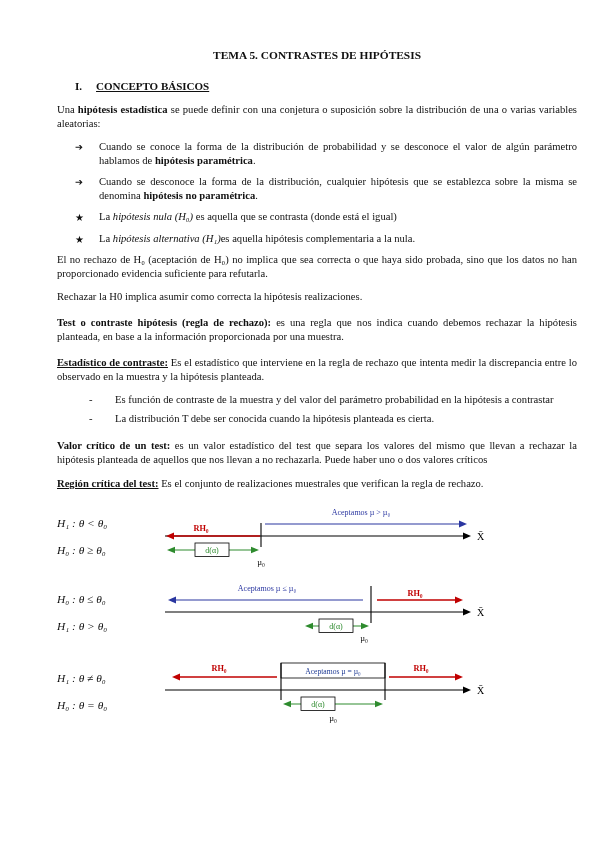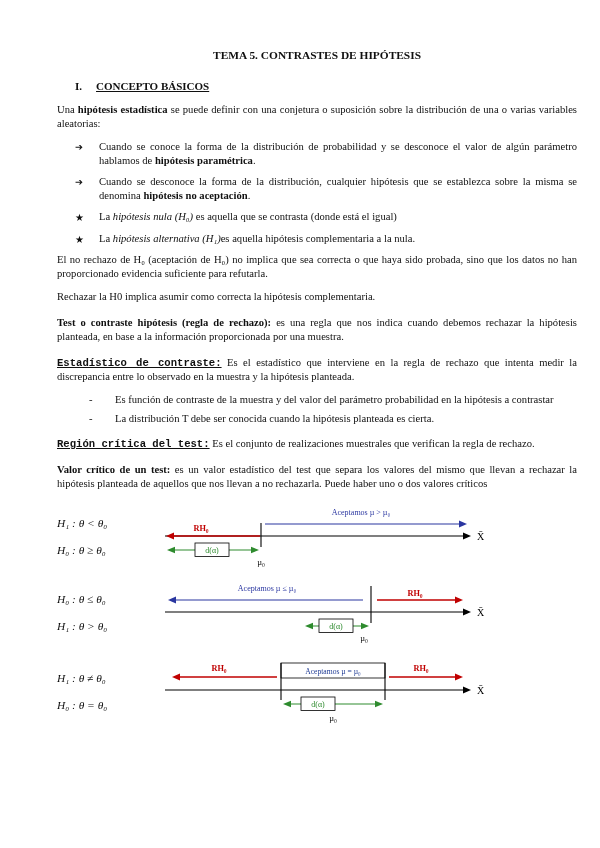--- a/index.html
+++ b/index.html
@@ -10,21 +10,21 @@
     font-family:"Liberation Serif",serif;
     font-size:10.6px;line-height:1.33;
     overflow:hidden;
   }
   .title{text-align:center;font-weight:bold;font-size:11.4px;margin:0 0 16px 0;}
   .section{display:flex;gap:14px;font-weight:bold;font-size:11px;margin:0 0 9px 18px;}
   .sec-label{text-decoration:underline;}
   p.para{margin:0 0 9px 0;text-align:justify;}
   .b{font-weight:bold;}
   .i{font-style:italic;}
-  .u{text-decoration:underline;font-family:Liberation Mono, monospace;}
+  .u{text-decoration:underline;}
   .bullet{display:flex;margin:0 0 7px 18px;}
   .bullet .glyph{width:24px;flex:none;font-family:"DejaVu Sans",sans-serif;font-size:9.5px;padding-top:1px;}
   .bullet.star .glyph{font-size:10px;}
   .bullet .btext{flex:1;text-align:justify;}
   .bullet.dash{margin-left:32px;margin-bottom:5px;}
   .bullet.dash .glyph{width:26px;font-family:"Liberation Serif",serif;font-size:10.6px;padding-top:0;}
   .hblocks{margin-top:14px;}
   .hblock{display:flex;align-items:center;margin:0 0 12px 0;}
   .hformulas{width:96px;flex:none;}
   .formula{font-style:italic;font-size:11.4px;height:27px;display:flex;align-items:center;}
@@ -56,54 +56,54 @@
 
   <p class="para"><span>Una </span><span class="b">hipótesis estadística</span><span> se puede definir con una conjetura o suposición sobre la distribución de una o varias variables aleatorias:</span></p>
 
   <div class="bullet">
     <span class="glyph">➔</span>
     <span class="btext"><span>Cuando se conoce la forma de la distribución de probabilidad y se desconoce el valor de algún parámetro hablamos de </span><span class="b">hipótesis paramétrica</span><span>.</span></span>
   </div>
 
   <div class="bullet">
     <span class="glyph">➔</span>
-    <span class="btext"><span>Cuando se desconoce la forma de la distribución, cualquier hipótesis que se establezca sobre la misma se denomina </span><span class="b">hipótesis no aceptación</span><span>.</span></span>
+    <span class="btext"><span>Cuando se desconoce la forma de la distribución, cualquier hipótesis que se establezca sobre la misma se denomina </span><span class="b">hipótesis no paramétrica</span><span>.</span></span>
   </div>
 
   <div class="bullet star">
     <span class="glyph">★</span>
     <span class="btext"><span>La </span><span class="i">hipótesis nula (H₀)</span><span> es aquella que se contrasta (donde está el igual)</span></span>
   </div>
 
   <div class="bullet star">
     <span class="glyph">★</span>
     <span class="btext"><span>La </span><span class="i">hipótesis alternativa (H₁)</span><span>es aquella hipótesis complementaria a la nula.</span></span>
   </div>
 
   <p class="para" style="margin-top:6px;">El no rechazo de H₀ (aceptación de H₀) no implica que sea correcta o que haya sido probada, sino que los datos no han proporcionado evidencia suficiente para refutarla.</p>
 
-  <p class="para">Rechazar la H0 implica asumir como correcta la hipótesis complementaria.</p>
+  <p class="para">Rechazar la H0 implica asumir como correcta la hipótesis realizaciones.</p>
 
   <p class="para" style="margin-top:12px;"><span class="b">Test o contraste hipótesis (regla de rechazo):</span><span> es una regla que nos indica cuando debemos rechazar la hipótesis planteada, en base a la información proporcionada por una muestra.</span></p>
 
   <p class="para" style="margin-top:12px;"><span class="b u">Estadístico de contraste:</span><span> Es el estadístico que interviene en la regla de rechazo que intenta medir la discrepancia entre lo observado en la muestra y la hipótesis planteada.</span></p>
 
   <div class="bullet dash">
     <span class="glyph">-</span>
     <span class="btext">Es función de contraste de la muestra y del valor del parámetro probabilidad en la hipótesis a contrastar</span>
   </div>
 
   <div class="bullet dash">
     <span class="glyph">-</span>
     <span class="btext">La distribución T debe ser conocida cuando la hipótesis planteada es cierta.</span>
   </div>
 
+  <p class="para" style="margin-top:12px;"><span class="b">Valor crítico de un test:</span><span> es un valor estadístico del test que separa los valores del mismo que llevan a rechazar la hipótesis planteada de aquellos que nos llevan a no rechazarla. Puede haber uno o dos valores críticos</span></p>
+
   <p class="para" style="margin-top:10px;"><span class="b u">Región crítica del test:</span><span> Es el conjunto de realizaciones muestrales que verifican la regla de rechazo.</span></p>
-
-  <p class="para" style="margin-top:12px;"><span class="b">Valor crítico de un test:</span><span> es un valor estadístico del test que separa los valores del mismo que llevan a rechazar la hipótesis planteada de aquellos que nos llevan a no rechazarla. Puede haber uno o dos valores críticos</span></p>
 
   <div class="hblocks">
 
     <div class="hblock">
       <div class="hformulas">
         <div class="formula">H₁ : θ &lt; θ₀</div>
         <div class="formula">H₀ : θ ≥ θ₀</div>
       </div>
       <svg width="340" height="64" viewBox="0 0 340 64">
         <text x="208" y="10" text-anchor="middle" class="st-blue">Aceptamos µ &gt; µ₀</text>

